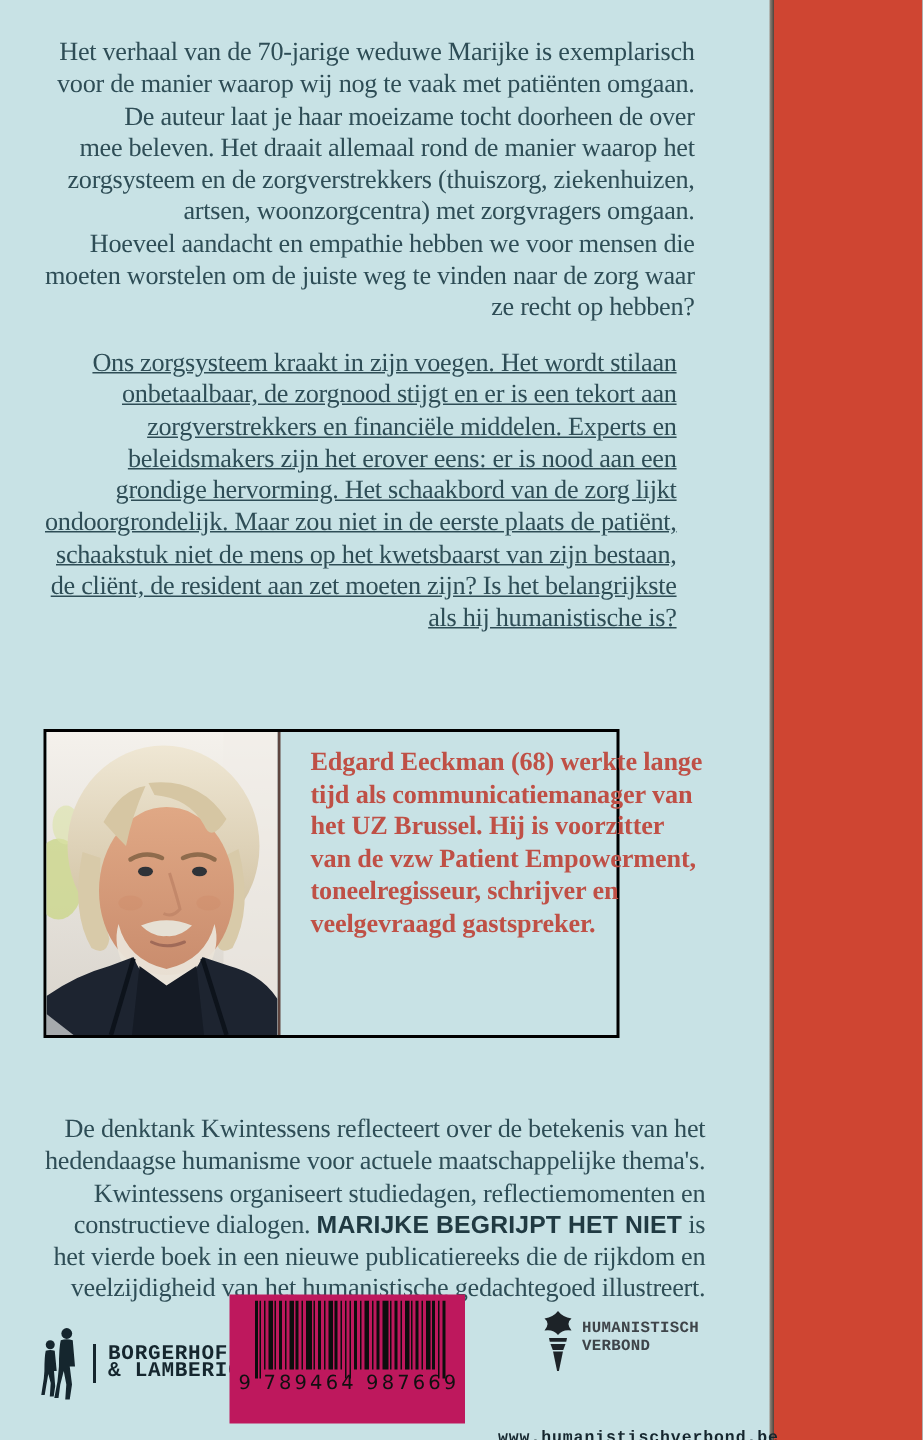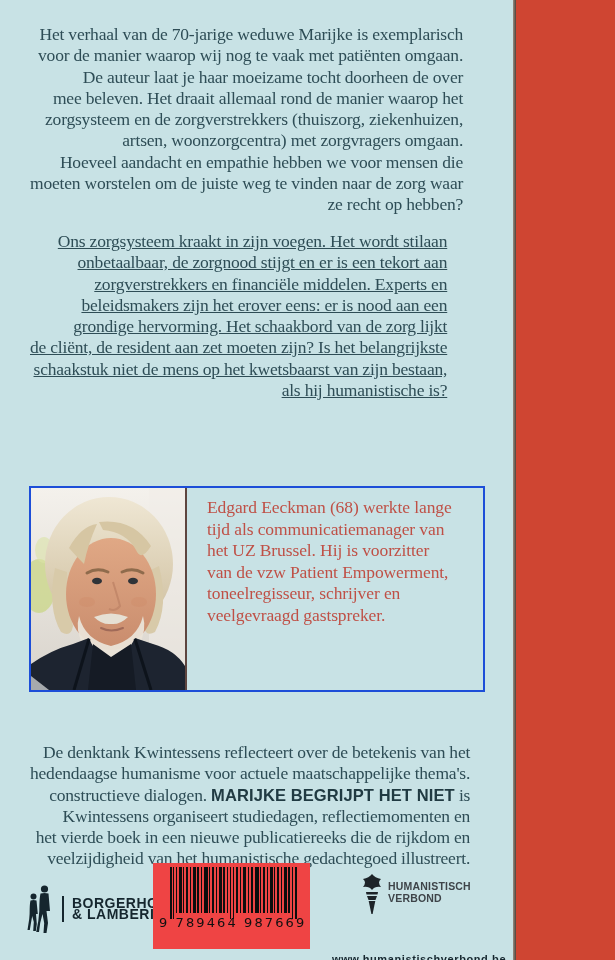--- a/index.html
+++ b/index.html
@@ -12,34 +12,34 @@
   .red-strip { position:absolute; top:0; left:516px; width:99px; height:960px; background:#cf4532; }
   .seam { position:absolute; top:0; left:513px; width:3px; height:960px;
           background:linear-gradient(90deg,#978b80,#4e433b); }
 
   .blurb { position:absolute; left:30px; color:#2e4d56; font-size:17.5px; letter-spacing:-0.2px;text-align:right; }
   .blurb .line { white-space:nowrap; line-height:21.3px; height:21.3px; }
 
   .bold-sans { font-family:"Liberation Sans","DejaVu Sans",sans-serif; font-weight:700;
                font-size:16.5px; letter-spacing:0.1px; color:#203a42; }
 
-  .author-box { position:absolute; left:29px; top:486px; width:456px; height:206px;
-                border:2px solid #1d4ed8; }
+  .author-box { position:absolute; left:29px; top:486px; width:384px; height:206px;
+                border:2px solid #000000;font-weight:bold; }
   .author-photo { position:absolute; left:0; top:0; width:156px; height:202px;
                   border-right:2px solid #5e453f; }
   .author-photo svg { display:block; width:154px; height:202px; }
   .author-text { position:absolute; left:176px; top:9px; color:#bf5046; font-size:17.5px; letter-spacing:-0.1px; }
   .author-text .line { white-space:nowrap; line-height:21.6px; height:21.6px; }
 
-  .footer-el { font-family:Liberation Sans, sans-serif; color:#15262e; }
+  .footer-el { font-family:Liberation Mono, monospace; color:#15262e; }
   .publisher-figures { position:absolute; left:27px; top:884px; width:26px; height:50px; }
   .publisher-divider { position:absolute; left:62px; top:896px; width:2px; height:26px; background:#15262e; }
   .publisher-name { position:absolute; left:72px; top:898px; font-size:14px; font-weight:700;
                     letter-spacing:0.5px; line-height:10.8px; }
-  .barcode-box { position:absolute; left:153px; top:863px; width:157px; height:86px; background:#ef4444; }
+  .barcode-box { position:absolute; left:153px; top:863px; width:157px; height:86px; background:#be185d; }
   .barcode-bars { position:absolute; left:17px; top:4px; }
   .barcode-number { position:absolute; left:6px; top:52px; width:145px;
                     font-family:"DejaVu Sans","Liberation Sans",sans-serif;
                     font-size:13px; color:#101010; letter-spacing:2.1px; white-space:nowrap; }
   .hv-torch { position:absolute; left:360px; top:874px; width:24px; height:40px; }
   .hv-name { position:absolute; left:388px; top:881px; font-size:10.5px; font-weight:700;
              letter-spacing:0.2px; line-height:11.5px; color:#3e4449; }
   .hv-url { position:absolute; left:332px; top:953px; font-size:11px; font-weight:700;
             letter-spacing:0.6px; color:#15262e; white-space:nowrap; }
 </style>
@@ -62,22 +62,23 @@
     <div class="line">moeten worstelen om de juiste weg te vinden naar de zorg waar</div>
     <div class="line">ze recht op hebben?</div>
   </div>
 
   <div class="blurb" style="top:231px;text-decoration:underline;">
     <div class="line">Ons zorgsysteem kraakt in zijn voegen. Het wordt stilaan</div>
     <div class="line">onbetaalbaar, de zorgnood stijgt en er is een tekort aan</div>
     <div class="line">zorgverstrekkers en financiële middelen. Experts en</div>
     <div class="line">beleidsmakers zijn het erover eens: er is nood aan een</div>
     <div class="line">grondige hervorming. Het schaakbord van de zorg lijkt</div>
+    <div class="line">ondoorgrondelijk. Maar zou niet in de eerste plaats de patiënt,</div>
+    <div class="line">schaakstuk niet de mens op het kwetsbaarst van zijn bestaan,</div>
     <div class="line">de cliënt, de resident aan zet moeten zijn? Is het belangrijkste</div>
-    <div class="line">schaakstuk niet de mens op het kwetsbaarst van zijn bestaan,</div>
     <div class="line">als hij humanistische is?</div>
   </div>
 
   <div class="author-box">
     <div class="author-photo">
       <svg viewBox="0 0 154 202" preserveAspectRatio="none">
         <defs>
           <linearGradient id="bgG" x1="0" y1="0" x2="0" y2="1">
             <stop offset="0" stop-color="#f4f1ec"></stop>
               <stop offset="1" stop-color="#d8d3cb"></stop>
@@ -124,22 +125,22 @@
       <div class="line">het UZ Brussel. Hij is voorzitter</div>
       <div class="line">van de vzw Patient Empowerment,</div>
       <div class="line">toneelregisseur, schrijver en</div>
       <div class="line">veelgevraagd gastspreker.</div>
     </div>
   </div>
 
   <div class="blurb" style="top:723px;margin-top:19px;">
     <div class="line">De denktank Kwintessens reflecteert over de betekenis van het</div>
     <div class="line">hedendaagse humanisme voor actuele maatschappelijke thema's.</div>
+    <div class="line">Kwintessens organiseert studiedagen, reflectiemomenten en</div>
     <div class="line"><span>constructieve dialogen. </span><span class="bold-sans">MARIJKE BEGRIJPT HET NIET</span><span> is</span></div>
-    <div class="line">Kwintessens organiseert studiedagen, reflectiemomenten en</div>
     <div class="line">het vierde boek in een nieuwe publicatiereeks die de rijkdom en</div>
     <div class="line">veelzijdigheid van het humanistische gedachtegoed illustreert.</div>
   </div>
 
   <div class="publisher-figures">
     <svg viewBox="0 0 26 50" width="26" height="50">
       <g fill="#15262e">
         <circle cx="17.5" cy="5" r="3.6"></circle>
         <path d="M13.5,9.5 Q17.5,8.3 21.5,9.5 L23,27 L19.5,27 L21,39 L19.5,49 L16.5,49 L17.2,39 L15.5,30 L13.2,39 L12,48 L9.2,48 L11.3,37 L12.3,27 Q12.3,14 13.5,9.5 Z"></path>
         <circle cx="6.5" cy="12.5" r="3"></circle>

